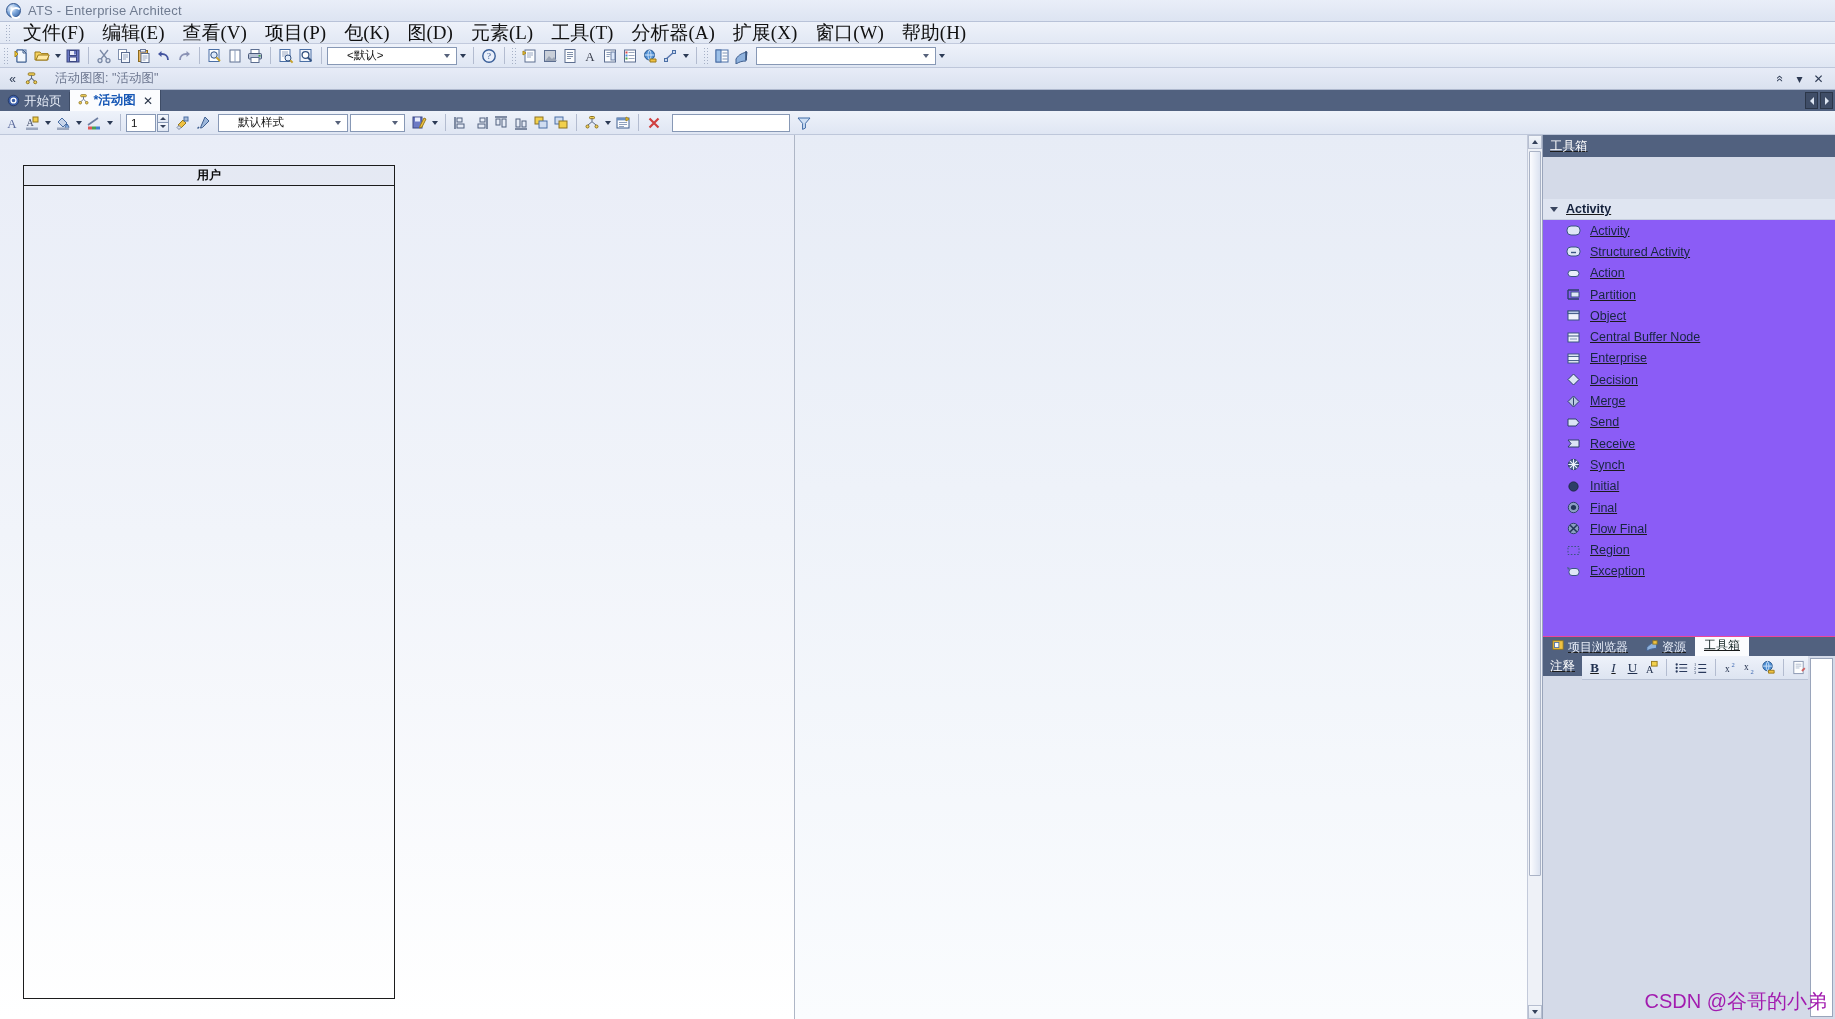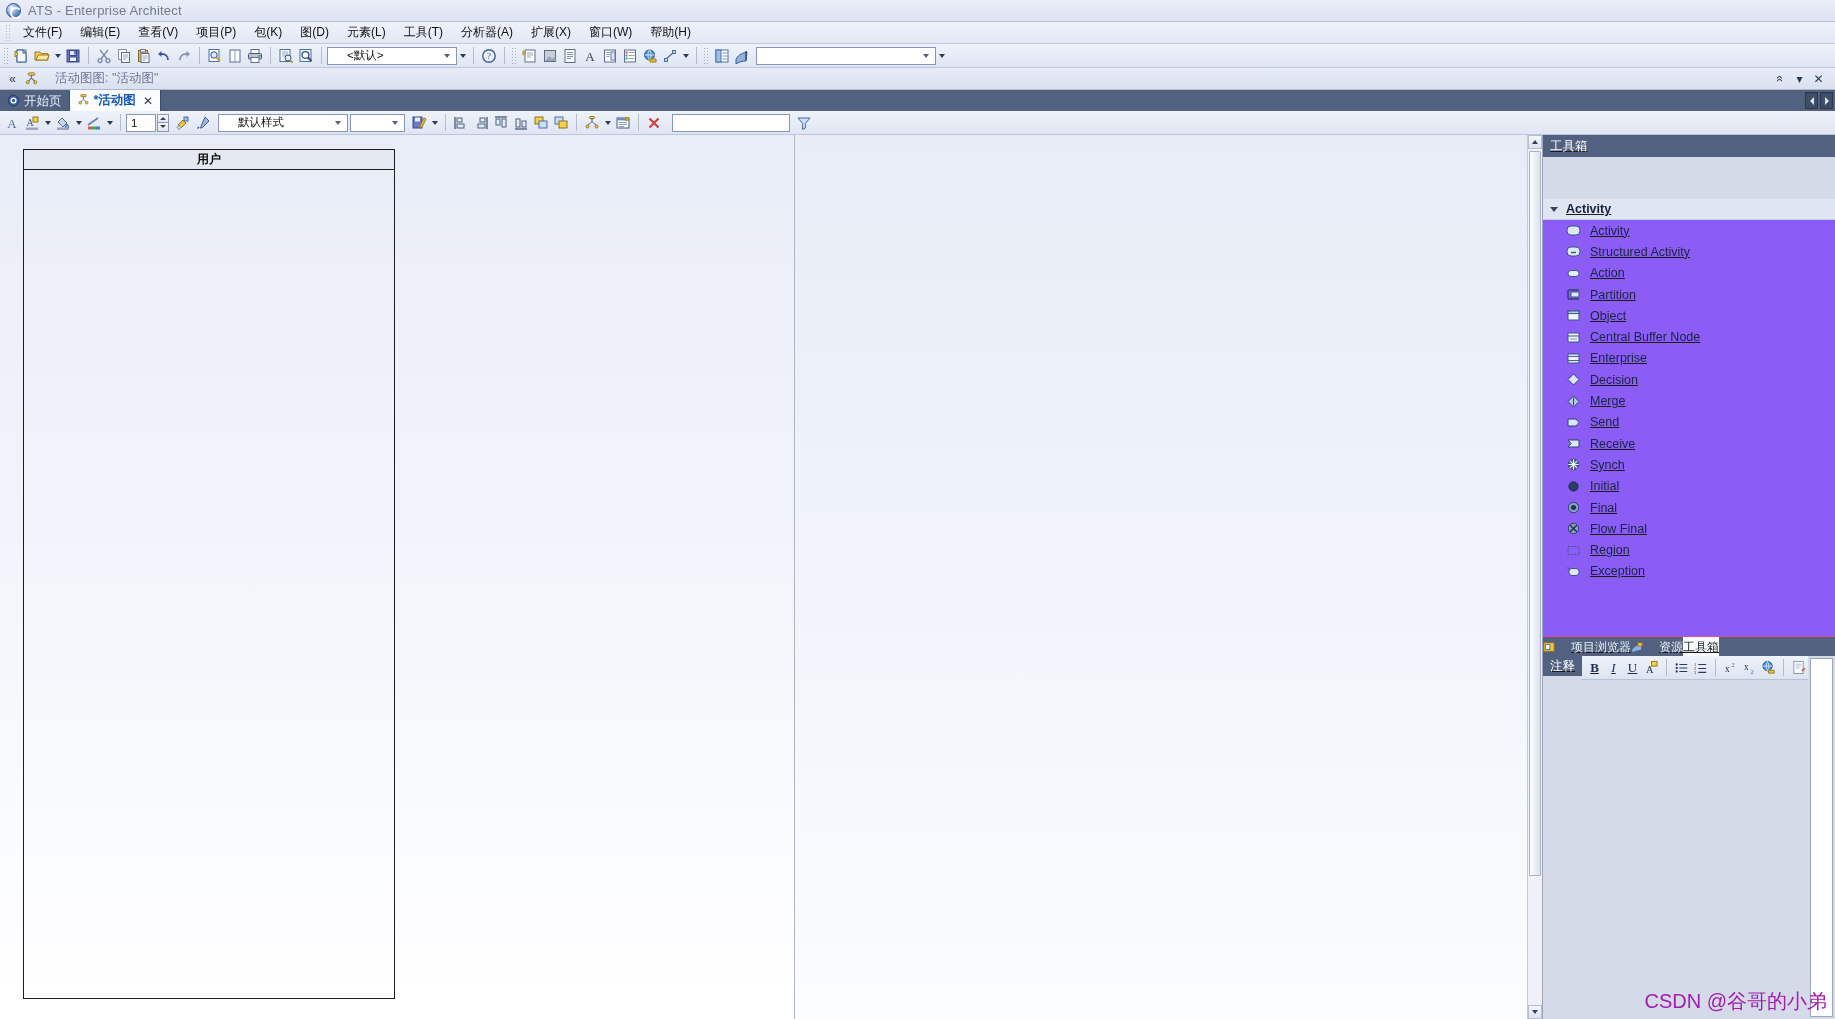--- a/index.html
+++ b/index.html
@@ -28,21 +28,21 @@
   }
   
   #menubar {
     height:22px; background:linear-gradient(#eef2fa,#e2e8f4);
     border-bottom:1px solid #c2cadd;
     display:flex; align-items:center; padding-left:4px;
   }
   .gripper{ width:7px;height:16px;flex:0 0 auto; margin-right:3px;
     background-image:radial-gradient(#9aa6bd 1px, transparent 1px);
     background-size:3px 3px; background-position:1px 2px; opacity:.85;}
-  .menu-item{ padding:2px 9px; font-size:12px; color:#111; white-space:nowrap; cursor:default;}
+  .menu-item{ padding:2px 9px; font-size:19px; color:#111; white-space:nowrap; cursor:default;font-family:Liberation Serif, serif;}
   
   .toolbar{
     height:24px; display:flex; align-items:center;
     background:linear-gradient(#eef2fa,#dfe6f3);
     border-bottom:1px solid #bec7da; padding-left:2px;
   }
   .tb-sep{ width:1px; height:17px; background:#b3bcd0; margin:0 5px; flex:0 0 auto;}
   .tb-btn{ width:20px;height:20px; display:flex;align-items:center;justify-content:center;
     flex:0 0 auto; border:1px solid transparent; border-radius:2px;}
   .tb-btn svg{ display:block; }
@@ -82,21 +82,21 @@
   .ts-nav.r i{ border-left:4px solid #dde5f2;}
   
   #main{ display:flex; height:calc(1019px - 22px - 22px - 24px - 22px - 21px - 24px); }
   
   #diagwrap{ flex:1; position:relative; background:#fff; overflow:hidden; display:flex;}
   #canvas{ flex:1; position:relative;
     background:linear-gradient(180deg,#e7ecf6 0%,#eef2f9 40%,#fafcfe 100%); overflow:hidden;}
   #page{ position:absolute; left:0; top:0; width:795px; height:100%;
     background:linear-gradient(180deg,#e9edf7 0%,#f1f4fa 45%,#ffffff 100%);
     border-right:1px solid #aeb6c6;}
-  .lane{ position:absolute; top:14px; bottom:20px; border:1px solid #1c1c1c; background:transparent;}
+  .lane{ position:absolute; top:30px; bottom:20px; border:1px solid #1c1c1c; background:transparent;}
   .lane-hd{ height:20px; border-bottom:1px solid #1c1c1c;
     display:flex; align-items:center; justify-content:center;
     font-size:12px; font-weight:bold; color:#0b0b0b; background:rgba(224,229,241,.55);}
   #lane1{ left:23px; width:372px; }
   #lane2{ left:394px; width:373px; }
   
   .vsb{ width:15px; background:#eef1f7; border-left:1px solid #c3cada; position:relative;}
   .vsb .btn{ height:14px; background:linear-gradient(#f2f5fa,#dde3ef); border:1px solid #b6bed0;
     display:flex;align-items:center;justify-content:center;}
   .vsb .btn i{width:0;height:0;border-left:3.5px solid transparent;border-right:3.5px solid transparent;}
@@ -118,21 +118,21 @@
     background:linear-gradient(#e2e8f4,#d6dee d); background:#dfe5f1;
     font-weight:bold; font-size:12.5px; color:#14213c; border-bottom:1px solid #c6cedf;
   }
   .tbx-group .tri{ width:0;height:0;border-left:4px solid transparent;border-right:4px solid transparent;
     border-top:5px solid #39455f; margin-right:2px;}
   .tbx-item{ height:21.3px; display:flex; align-items:center; gap:9px; padding-left:22px;
     font-size:12.5px; color:#17263f;}
   .tbx-ic{ width:16px; height:14px; flex:0 0 auto; display:flex; align-items:center; justify-content:center;}
   
   .dock-tabs{ height:19px; background:#51617f; display:flex; align-items:flex-end; }
-  .dtab2{ height:17px; display:flex; align-items:flex-end; gap:16px; padding:0 0;
+  .dtab2{ height:17px; display:flex; align-items:flex-start; gap:4px; padding:0 9px;
     color:#e6ecf7; font-size:12px; }
   .dtab2.active{ background:#fbfcfe; color:#122; height:19px; font-weight:normal;}
   
   #notes{ flex:1; display:flex; flex-direction:row; background:#d4dae8;}
   .notes-hd{ height:20px; background:#51617f; color:#fff; font-size:12.5px;
     display:flex; align-items:center; padding:0 7px;}
   .notes-tb{ height:24px; background:linear-gradient(#eef2fa,#dde4f1);
     border-bottom:1px solid #b9c2d5; display:flex; align-items:center; padding-left:3px;}
   .nb{ width:19px;height:19px;display:flex;align-items:center;justify-content:center;
     font-size:13px; color:#20304f; flex:0 0 auto;}

